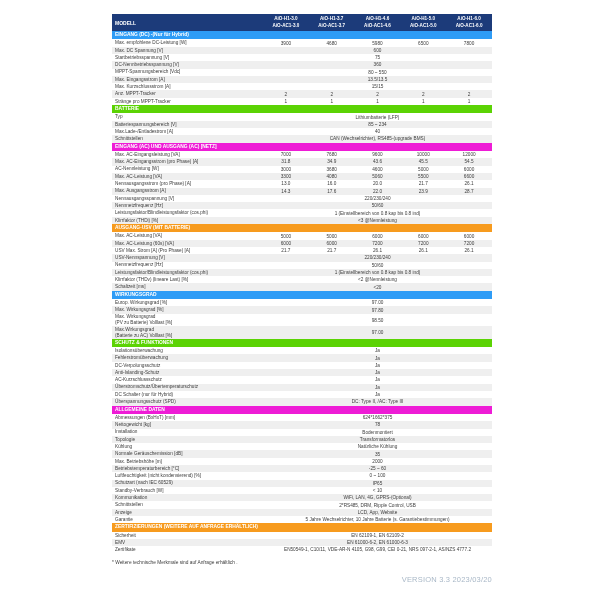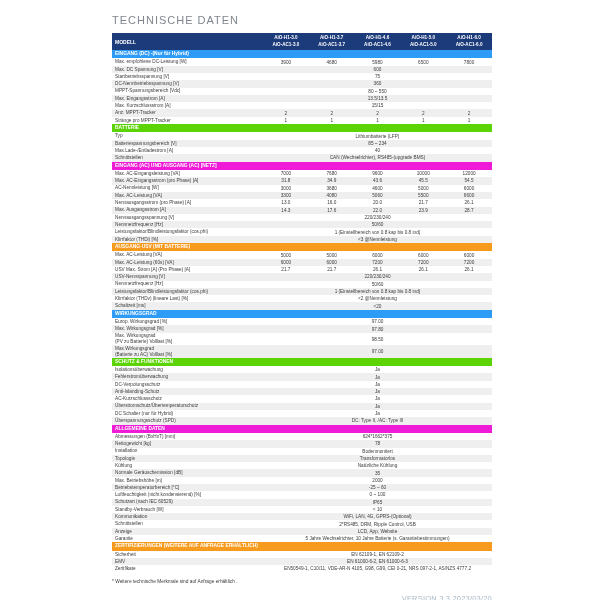--- a/index.html
+++ b/index.html
@@ -34,21 +34,20 @@
   .footnote{font-size:4.8px;color:#3c3c3c;margin-top:6px;}
   .version{
     text-align:right;color:#a9b8c7;font-size:7.5px;margin-top:10px;
     letter-spacing:0.2px;
   }
 </style>
 </head>
 <body>
 
 <div class="page">
-  <div class="title">TECHNISCHE DATEN</div>
 
   <div>
     <div class="thead">
       <div class="lbl">MODELL</div>
 
     <div class="col">AiO-H1-3.0
 AiO-AC1-3.0</div>
         <div class="col">AiO-H1-3.7
 AiO-AC1-3.7</div>
         <div class="col">AiO-H1-4.6

